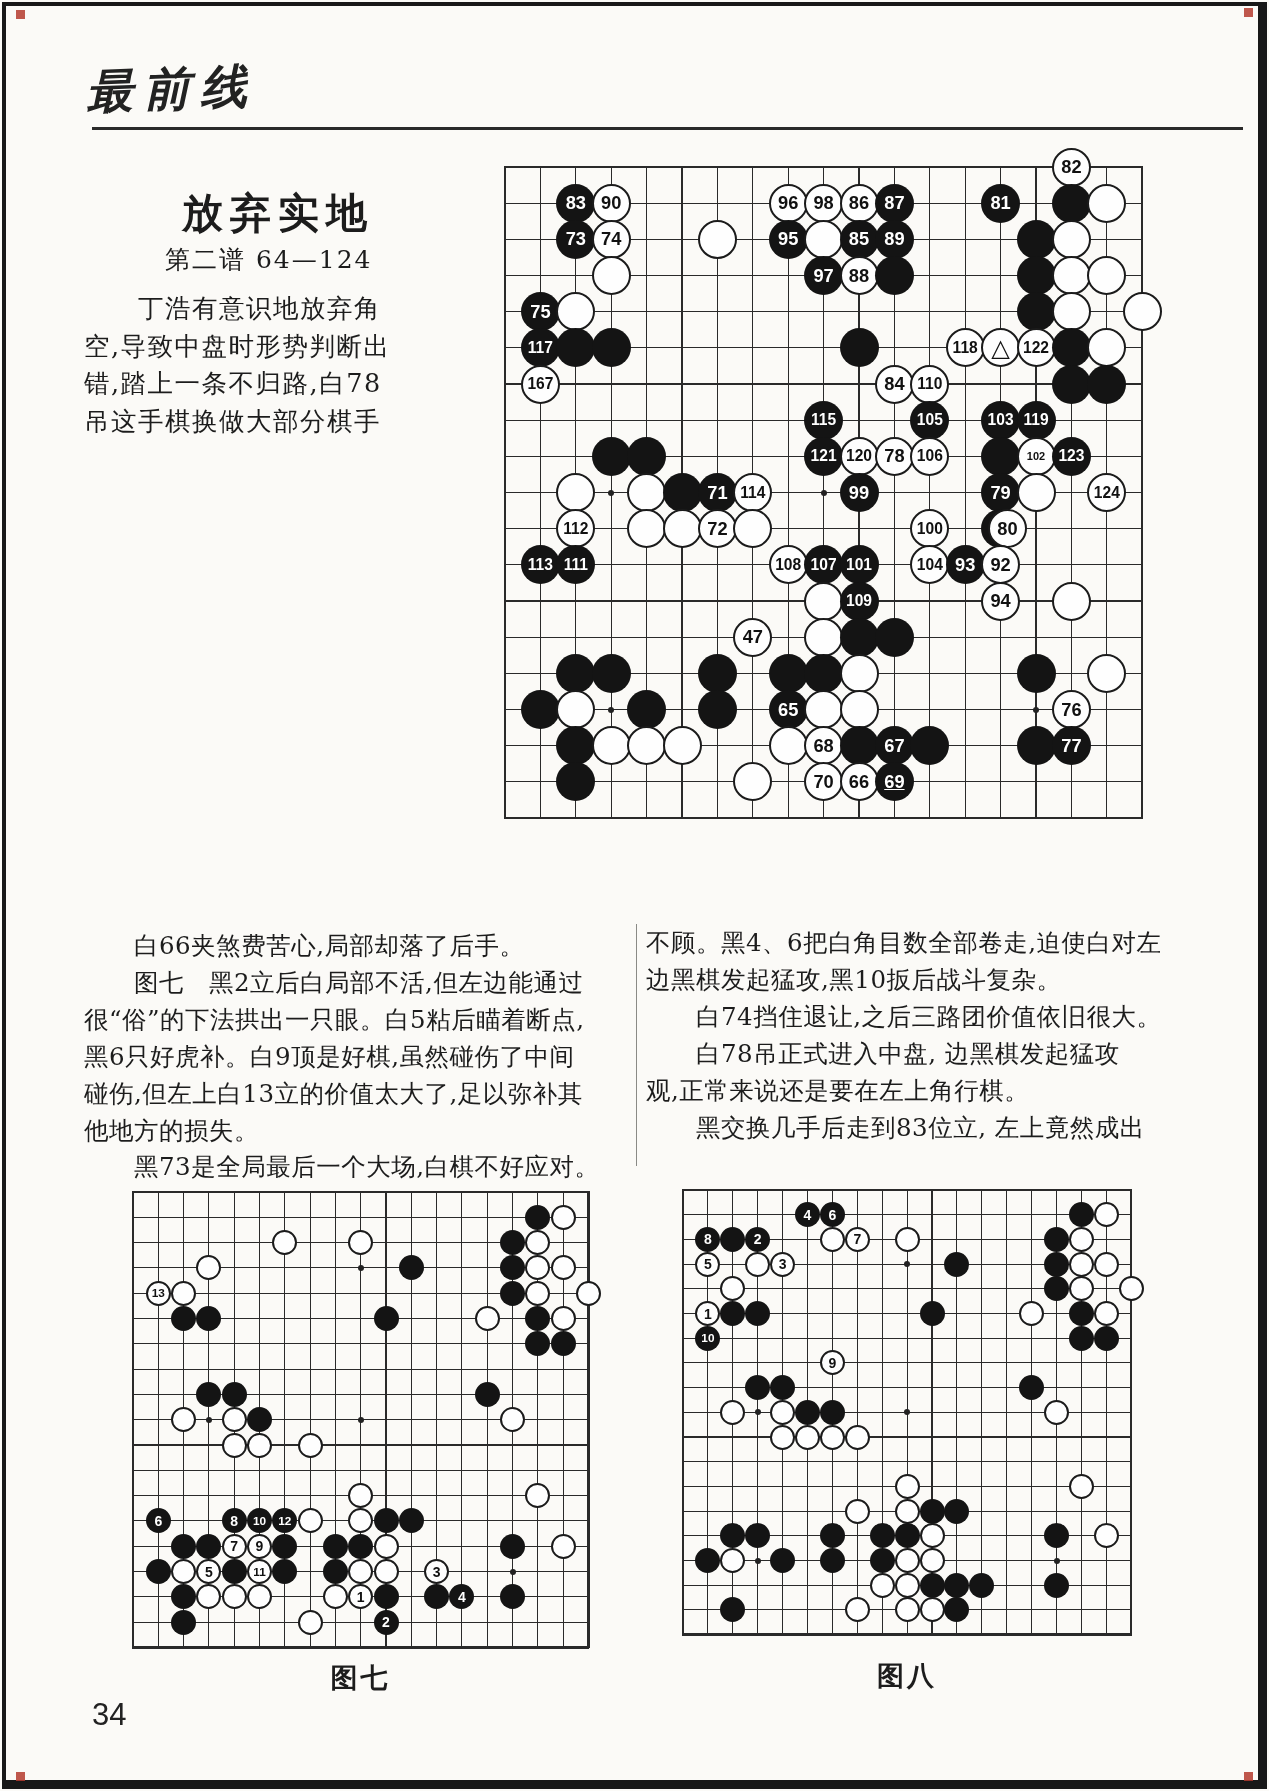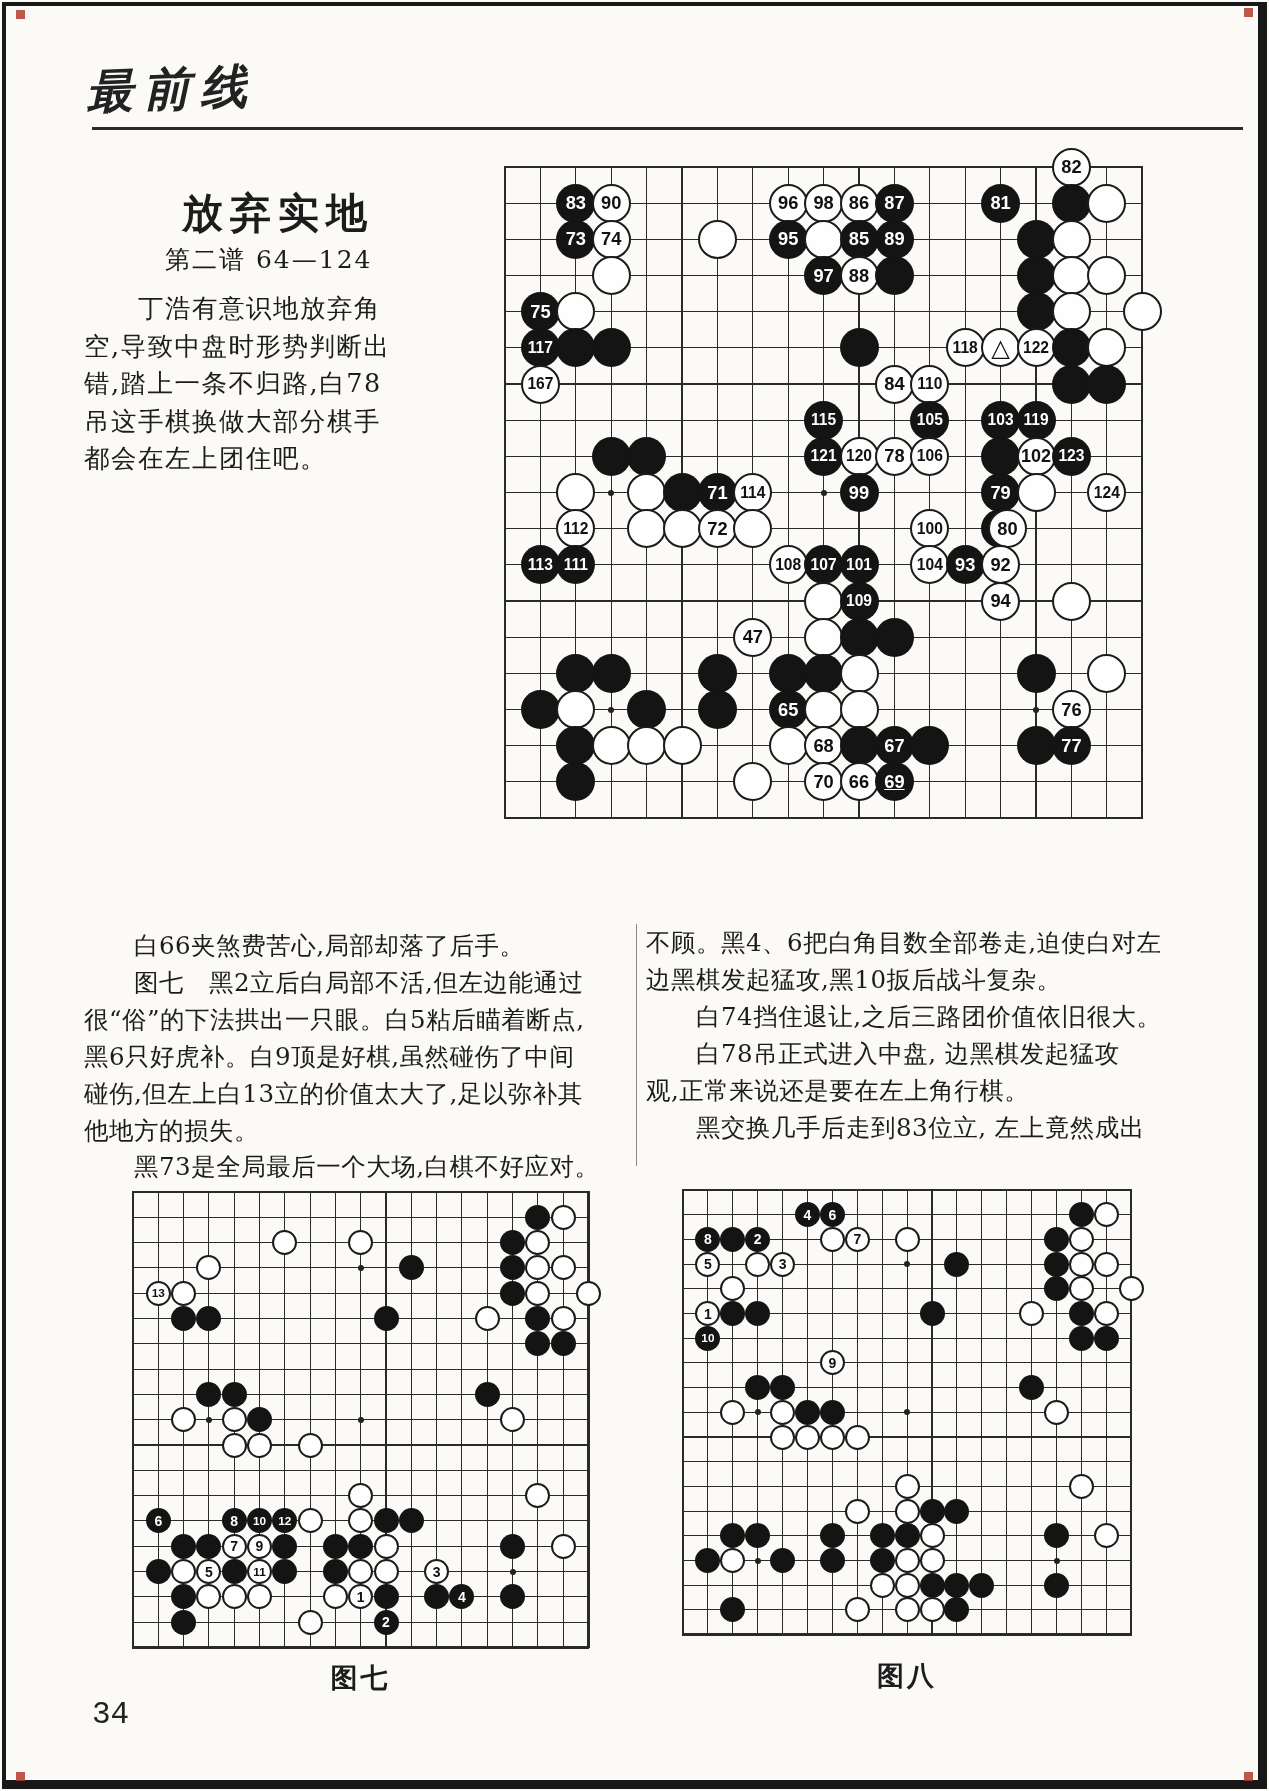--- a/index.html
+++ b/index.html
@@ -26,21 +26,21 @@
   .gl{position:absolute;background:#2a2a2a;}
   .star{position:absolute;width:6px;height:6px;border-radius:50%;background:#222;}
   .stone{position:absolute;border-radius:50%;display:flex;align-items:center;justify-content:center;
     font-family:"Liberation Sans","DejaVu Sans",sans-serif;font-weight:bold;box-sizing:border-box;}
   .stone.b{background:#141414;color:#ffffff;}
   .stone.w{background:#fefefe;color:#111111;border:2px solid #1b1b1b;}
   .caption{position:absolute;text-align:center;font-size:27px;font-weight:bold;letter-spacing:3px;}
   .cap7{left:133px;top:1660px;width:455px;}
   .cap8{left:683px;top:1658px;width:448px;}
   .page-num{position:absolute;left:92px;top:1697px;font-size:31px;
-    font-family:Liberation Mono, monospace;color:#222;}
+    font-family:Liberation Sans, sans-serif;color:#222;}
 </style>
 </head>
 <body>
 
 <div class="page-frame"></div>
 <div class="corner-mark" style="left:16px;top:10px;"></div>
 <div class="corner-mark" style="left:1244px;top:8px;"></div>
 <div class="corner-mark" style="left:16px;top:1772px;"></div>
 <div class="corner-mark" style="left:1244px;top:1772px;"></div>
 
@@ -48,21 +48,20 @@
 <div class="head-rule"></div>
 
 <div class="art-title">放弃实地</div>
 <div class="art-subtitle">第二谱 64—124</div>
 
 <div class="textblock intro">
   <span class="tl">　　丁浩有意识地放弃角</span>
   <span class="tl">空,导致中盘时形势判断出</span>
   <span class="tl">错,踏上一条不归路,白78</span>
   <span class="tl">吊这手棋换做大部分棋手</span>
-  <span class="tl">都会在左上团住吧。</span>
 </div>
 
 <div class="board" style="left: 505px; top: 167px; width: 637.2px; height: 651.06px;">
     <div class="gl" style="left: -1.25px; top: -1px; width: 2.5px; height: 653.06px;"></div>
     <div class="gl" style="left: 34.8px; top: -1px; width: 1.2px; height: 653.06px;"></div>
     <div class="gl" style="left: 70.2px; top: -1px; width: 1.2px; height: 653.06px;"></div>
     <div class="gl" style="left: 105.6px; top: -1px; width: 1.2px; height: 653.06px;"></div>
     <div class="gl" style="left: 141px; top: -1px; width: 1.2px; height: 653.06px;"></div>
     <div class="gl" style="left: 176.4px; top: -1px; width: 1.2px; height: 653.06px;"></div>
     <div class="gl" style="left: 211.8px; top: -1px; width: 1.2px; height: 653.06px;"></div>
@@ -155,21 +154,21 @@
     <div class="stone b" style="left: 405.3px; top: 233.69px; width: 39px; height: 39px; font-size: 15.6px;">105</div>
     <div class="stone b" style="left: 476.1px; top: 233.69px; width: 39px; height: 39px; font-size: 15.6px;">103</div>
     <div class="stone b" style="left: 511.5px; top: 233.69px; width: 39px; height: 39px; font-size: 15.6px;">119</div>
     <div class="stone b" style="left: 86.7px; top: 269.86px; width: 39px; height: 39px; font-size: 21.8px;"></div>
     <div class="stone b" style="left: 122.1px; top: 269.86px; width: 39px; height: 39px; font-size: 21.8px;"></div>
     <div class="stone b" style="left: 299.1px; top: 269.86px; width: 39px; height: 39px; font-size: 15.6px;">121</div>
     <div class="stone w" style="left: 334.5px; top: 269.86px; width: 39px; height: 39px; font-size: 15.6px;">120</div>
     <div class="stone w" style="left: 369.9px; top: 269.86px; width: 39px; height: 39px; font-size: 18.3px;">78</div>
     <div class="stone w" style="left: 405.3px; top: 269.86px; width: 39px; height: 39px; font-size: 15.6px;">106</div>
     <div class="stone b" style="left: 476.1px; top: 269.86px; width: 39px; height: 39px; font-size: 21.8px;"></div>
-    <div class="stone w" style="left: 511.5px; top: 269.86px; width: 39px; height: 39px; font-size: 18px;">102</div>
+    <div class="stone w" style="left: 511.5px; top: 269.86px; width: 39px; height: 39px; font-size: 11px;">102</div>
     <div class="stone b" style="left: 546.9px; top: 269.86px; width: 39px; height: 39px; font-size: 15.6px;">123</div>
     <div class="stone w" style="left: 51.3px; top: 306.03px; width: 39px; height: 39px; font-size: 21.8px;"></div>
     <div class="stone w" style="left: 122.1px; top: 306.03px; width: 39px; height: 39px; font-size: 21.8px;"></div>
     <div class="stone b" style="left: 157.5px; top: 306.03px; width: 39px; height: 39px; font-size: 21.8px;"></div>
     <div class="stone b" style="left: 192.9px; top: 306.03px; width: 39px; height: 39px; font-size: 18.3px;">71</div>
     <div class="stone w" style="left: 228.3px; top: 306.03px; width: 39px; height: 39px; font-size: 15.6px;">114</div>
     <div class="stone b" style="left: 334.5px; top: 306.03px; width: 39px; height: 39px; font-size: 18.3px;">99</div>
     <div class="stone b" style="left: 476.1px; top: 306.03px; width: 39px; height: 39px; font-size: 18.3px;">79</div>
     <div class="stone w" style="left: 511.5px; top: 306.03px; width: 39px; height: 39px; font-size: 21.8px;"></div>
     <div class="stone w" style="left: 582.3px; top: 306.03px; width: 39px; height: 39px; font-size: 15.6px;">124</div>

